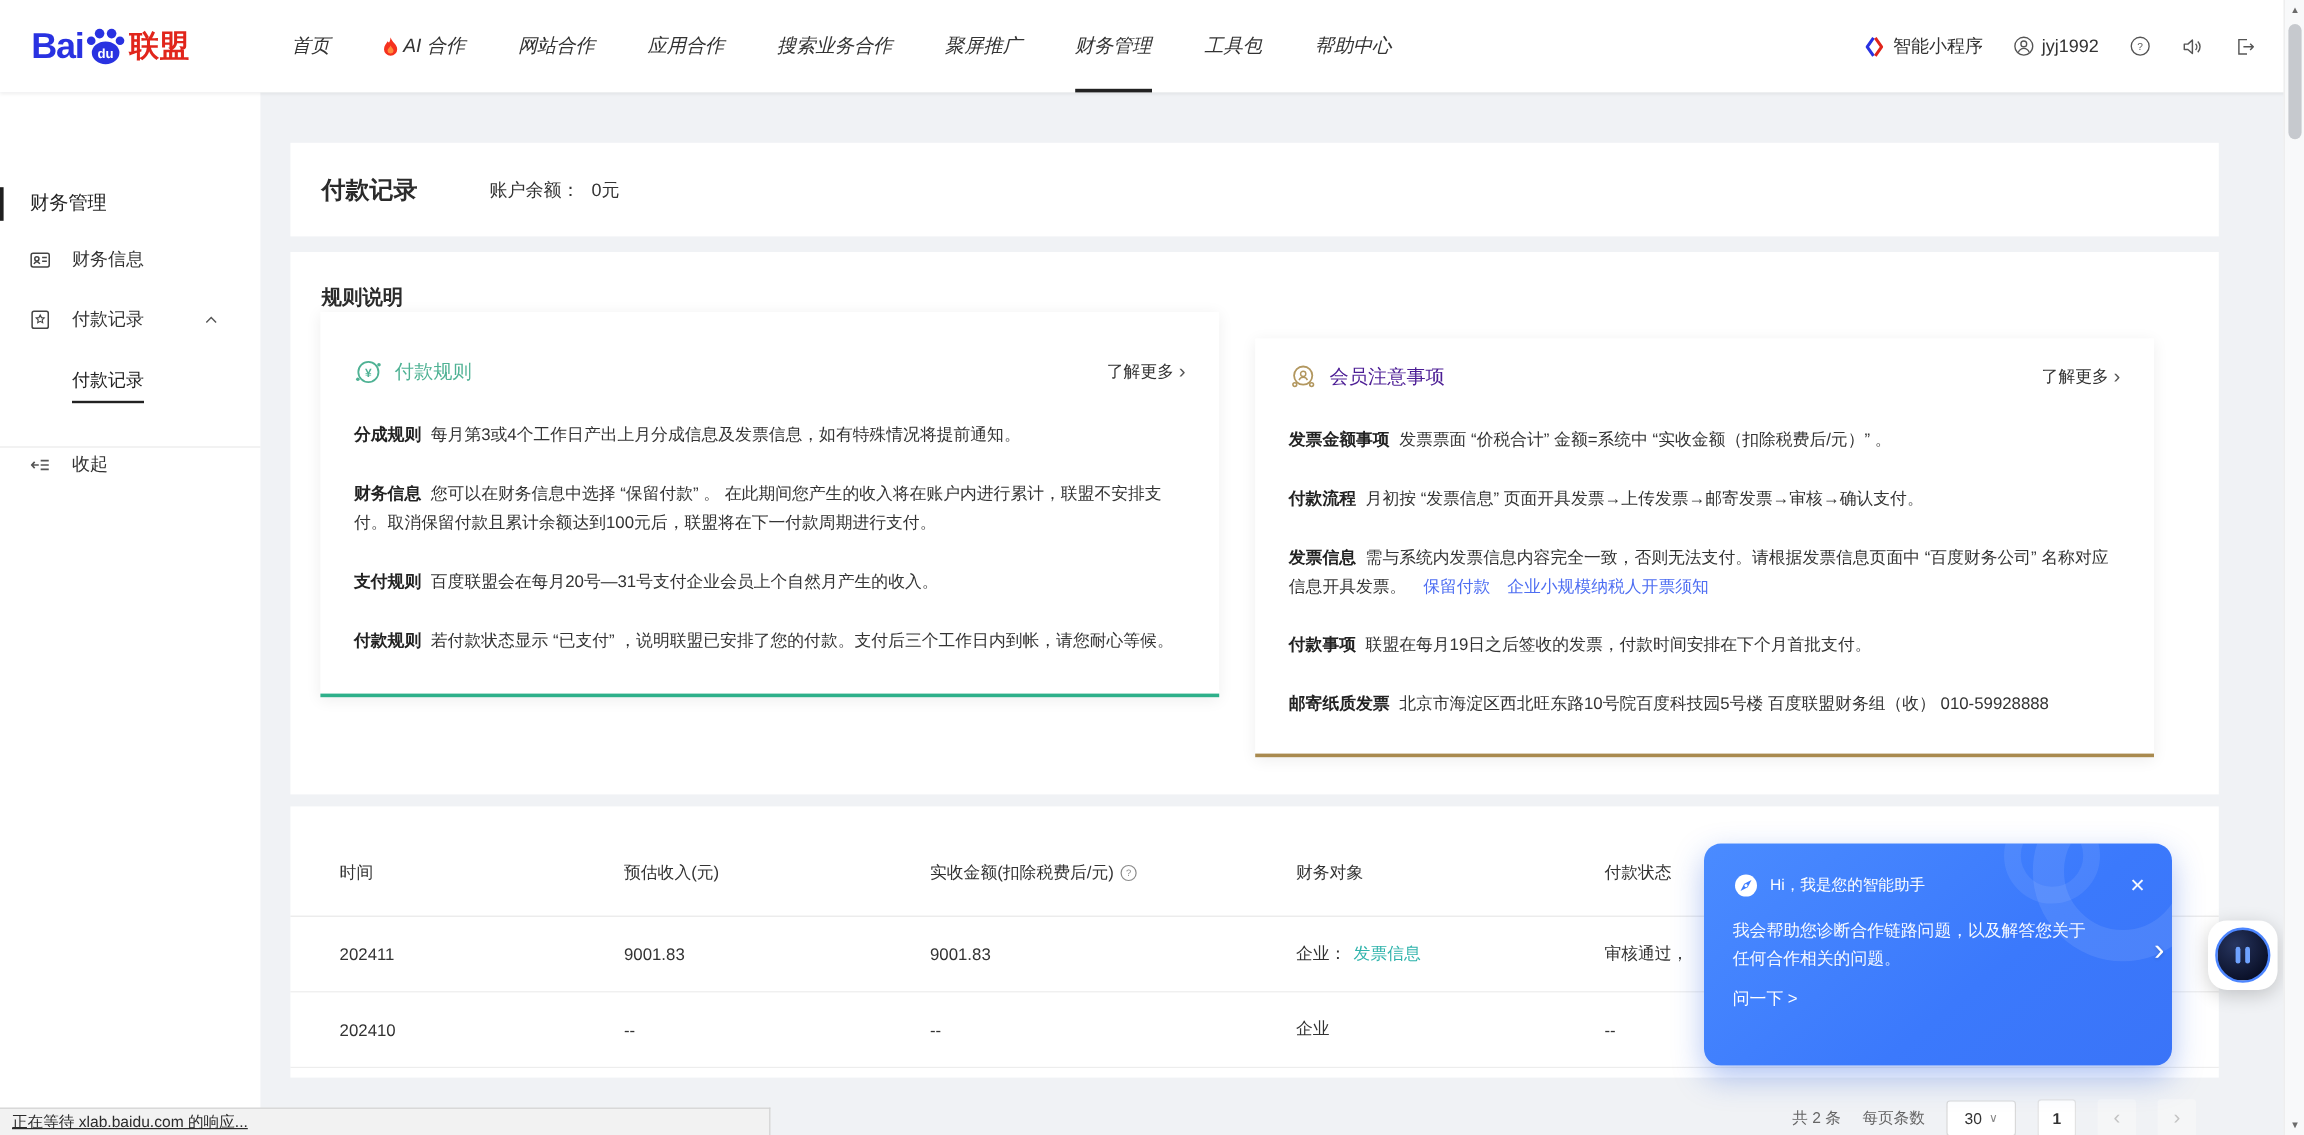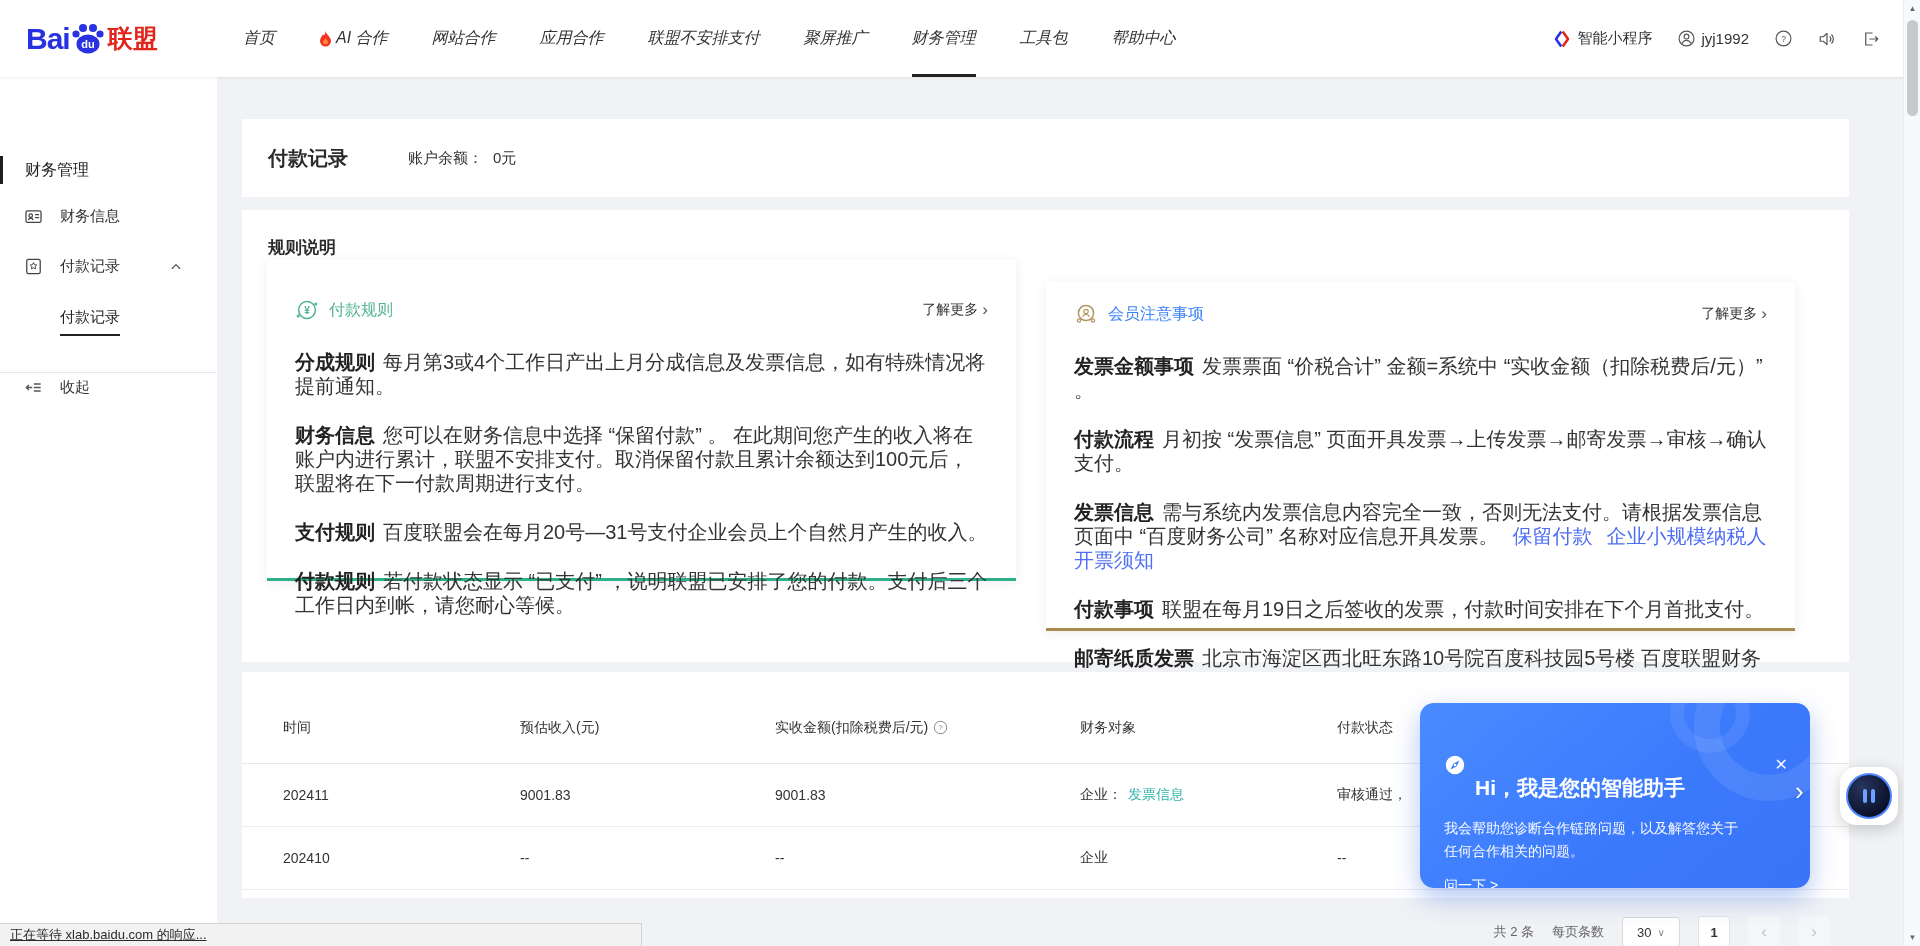--- a/index.html
+++ b/index.html
@@ -43,25 +43,25 @@
   .rules-section { position:absolute; left:242px; top:210px; width:1607px; height:452px; background:#fff; }
   .rules-title { position:absolute; left:26px; top:26px; font-size:17px; font-weight:600; color:#2b2b2b; }
   .rule-card { position:absolute; width:749px; background:#fff; box-shadow:0 2px 12px rgba(0,0,0,.07); padding:0 28px; }
   .card-left  { left:25px;  top:50px; height:321px; border-bottom:3px solid #2eb08a; }
   .card-right { left:804px; top:72px; height:349px; border-bottom:3px solid #a98a4f; }
   .card-head { display:flex; align-items:center; }
   .card-left  .card-head { margin-top:38px; }
   .card-right .card-head { margin-top:20px; }
   .card-title { font-size:16px; margin-left:10px; }
   .card-title.green { color:#4fb294; }
-  .card-title.gold  { color:#3b82f6; }
+  .card-title.gold  { color:#4c1d95; }
   .more { margin-left:auto; font-size:14px; color:#333; cursor:pointer; display:flex; align-items:center; gap:4px; }
   .more .arr { font-size:17px; line-height:14px; color:#555; }
   .card-body { margin-top:28px; }
-  .card-body p { font-size:20px; color:#333; line-height:24px; margin-bottom:25px; }
+  .card-body p { font-size:14px; color:#333; line-height:24px; margin-bottom:25px; }
   .card-body b { font-weight:bold; margin-right:8px; color:#222; }
   a.blue-link { color:#4e6ef2; text-decoration:none; margin-left:14px; cursor:pointer; }
 
   
   .table-section { position:absolute; left:242px; top:672px; width:1607px; height:226px; background:#fff; }
   .tgrid { display:grid; grid-template-columns:237px 255px 305px 257px 1fr; padding-left:41px; align-items:center; }
   .thead { margin-top:20px; height:72px; border-bottom:1px solid #e8e8e8; font-size:14px; color:#333; }
   .th { display:flex; align-items:center; gap:5px; }
   .trow { height:63px; border-bottom:1px solid #ededed; font-size:14px; color:#333; }
   a.teal-link { color:#2fb3ab; text-decoration:none; cursor:pointer; margin-left:6px; }
@@ -79,21 +79,21 @@
 
   
   .assistant-popup { position:absolute; left:1420px; top:703px; width:390px; height:185px; border-radius:14px;
                      background:linear-gradient(140deg,#4a8bff 0%,#3b79fc 60%,#3a74f8 100%);
                      color:#fff; box-shadow:0 10px 26px rgba(34,90,220,.35); z-index:60; overflow:hidden; }
   .ap-deco1 { position:absolute; right:-34px; top:-52px; width:150px; height:150px; border-radius:50%;
               border:26px solid rgba(255,255,255,.09); }
   .ap-deco2 { position:absolute; right:60px; top:-30px; width:80px; height:80px; border-radius:50%;
               border:14px solid rgba(255,255,255,.08); }
   .ap-head { display:flex; align-items:center; padding:24px 22px 0 24px; position:relative; }
-  .ap-title { font-size:21px; font-weight:700; margin-left:9px;margin-top:47px; }
+  .ap-title { font-size:13px; font-weight:400; margin-left:9px; }
   .ap-close { margin-left:auto; font-size:16px; cursor:pointer; color:#fff; opacity:.95; }
   .ap-body { padding:15px 26px 0 24px; font-size:14px; line-height:23px; width:356px; opacity:.96; }
   .ap-cta { padding:14px 0 0 24px; font-size:14px; cursor:pointer; }
   .popup-side-arrow { position:absolute; left:1795px; top:776px; z-index:62; color:#fff; font-size:26px;
                       text-shadow:0 1px 3px rgba(0,0,0,.2); cursor:pointer; }
   .assistant-avatar { position:absolute; left:1840px; top:767px; width:58px; height:58px; background:#fff;
                       border-radius:16px; box-shadow:0 4px 16px rgba(0,0,0,.2); display:flex; align-items:center;
                       justify-content:center; z-index:65; cursor:pointer; }
   .avatar-core { width:46px; height:46px; border-radius:50%; border:2px solid #4d86ff;
                  background:radial-gradient(circle at 35% 30%, #27355f, #0a1028 75%);
@@ -135,21 +135,21 @@
       <a class="nav-item">首页</a>
       <a class="nav-item">
         <svg width="13" height="16" viewBox="0 0 13 16">
           <path d="M6.5 0 C7.5 4 12 6 12 10 A5.5 5.5 0 0 1 1 10 C1 7 3 5.4 4.1 3.3 C4.8 4.8 5.8 5.3 6.5 0 Z" fill="#f5321f"></path>
           <path d="M6.5 7 C7.2 9 9 9.7 9 11.5 A2.6 2.6 0 0 1 3.9 11.5 C3.9 9.8 5.8 9 6.5 7 Z" fill="#ff8a3c"></path>
         </svg>
         <span>AI 合作</span>
       </a>
       <a class="nav-item">网站合作</a>
       <a class="nav-item">应用合作</a>
-      <a class="nav-item">联盟不安排支付</a>
+      <a class="nav-item">搜索业务合作</a>
       <a class="nav-item">聚屏推广</a>
       <a class="nav-item active">财务管理</a>
       <a class="nav-item">工具包</a>
       <a class="nav-item">帮助中心</a>
     </div>
     <div class="nav-right">
       <a class="pill">
         <svg width="18" height="18" viewBox="0 0 24 24">
           <path d="M11 2 L4 12 L11 22" fill="none" stroke="#2932e1" stroke-width="3.4" stroke-linejoin="round"></path>
           <path d="M13 2 L20 12 L13 22" fill="none" stroke="#e1251b" stroke-width="3.4" stroke-linejoin="round"></path>

